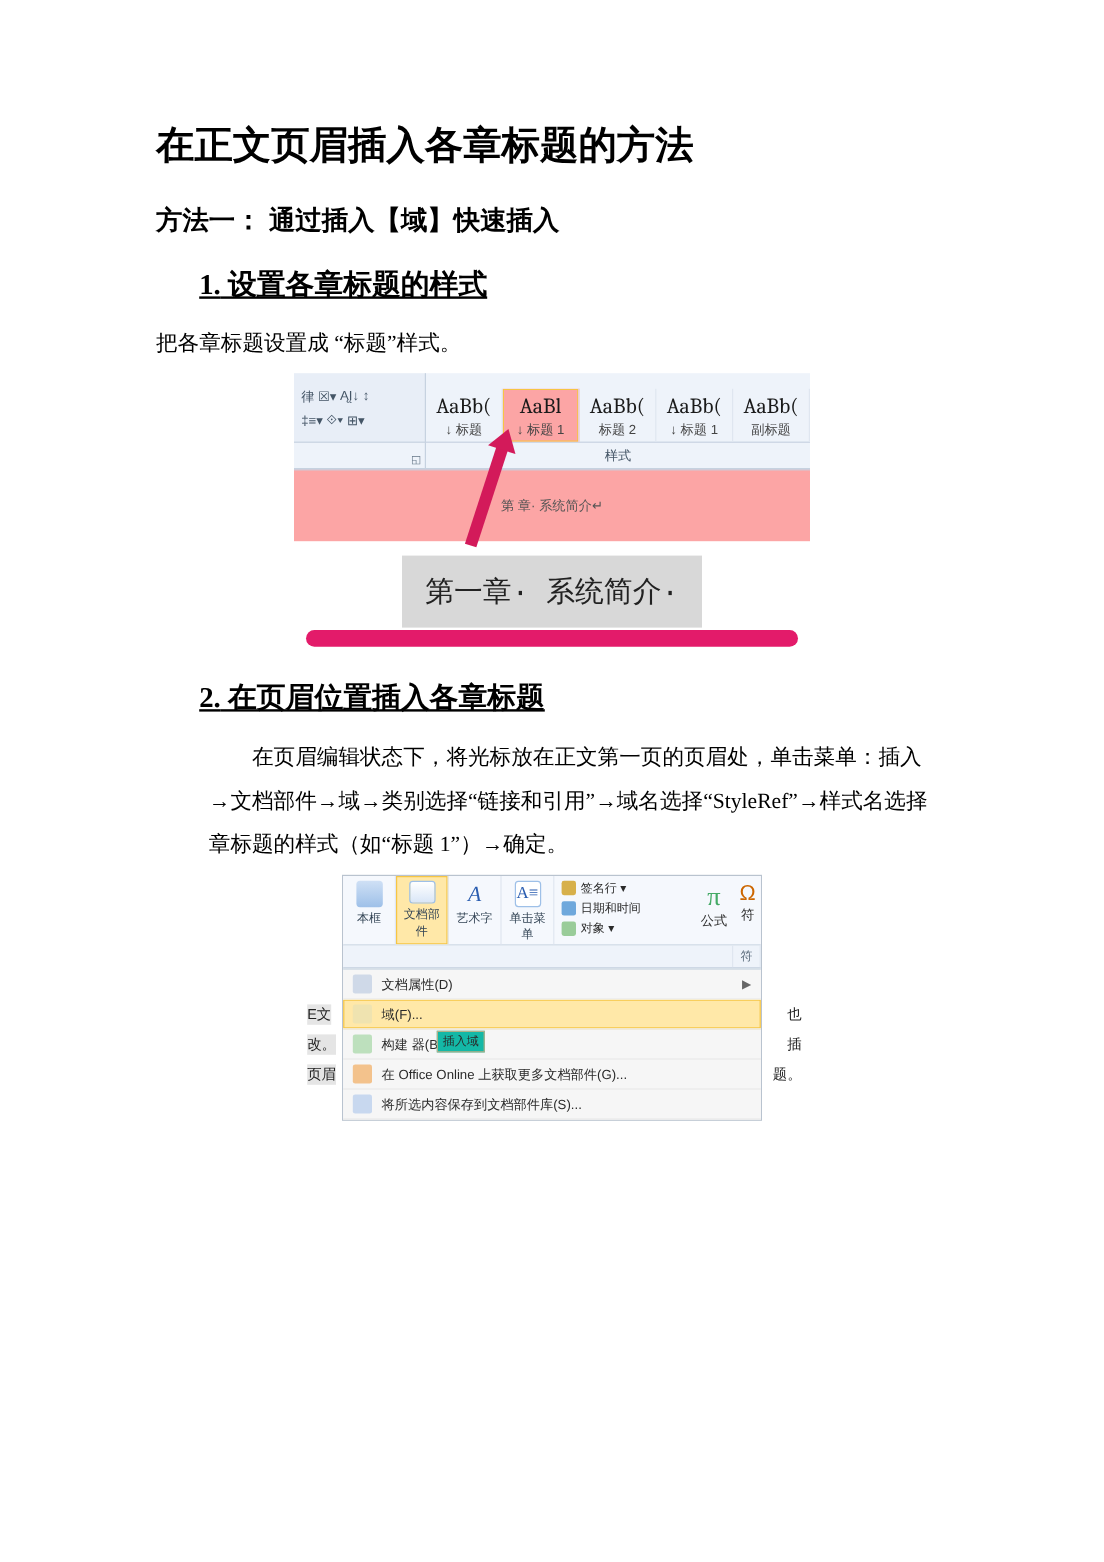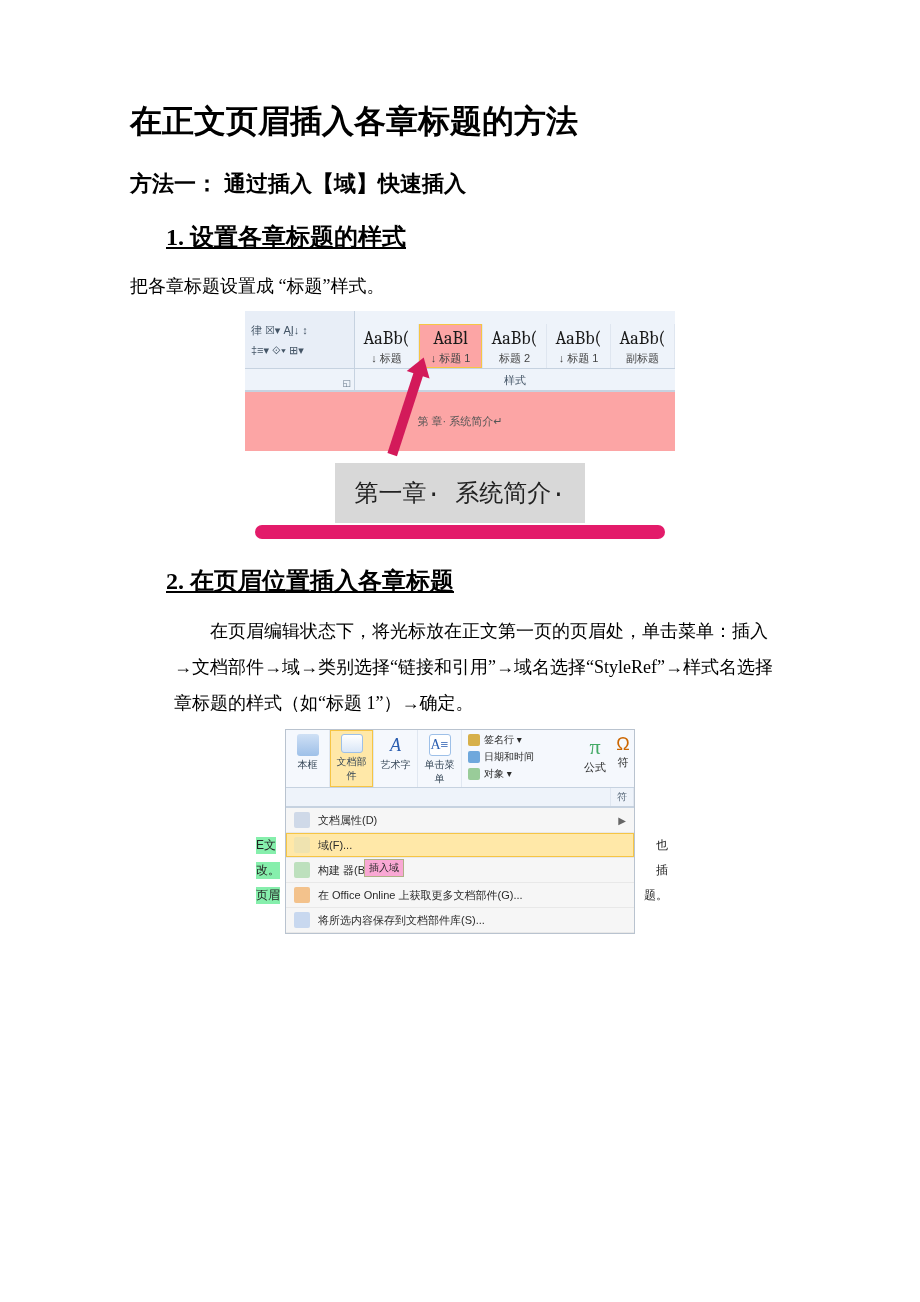--- a/index.html
+++ b/index.html
@@ -141,24 +141,24 @@
     font-size:11px; position:relative;
   }
   .menu-item .mico { width:16px; height:16px; border-radius:2px; }
   .menu-item.hi { background:#ffe8a8; box-shadow:inset 0 0 0 1px #f6c544; }
   .menu-item .arrow-r { margin-left:auto; color:#666; font-size:10px; }
   .side-text {
     position:absolute; right:-34px; font-size:12px; color:#222;
     background:#fff;
   }
   .left-text {
-    position:absolute; left:-30px; font-size:12px; color:#222; background:#86efac;
+    position:absolute; left:-30px; font-size:12px; color:#222; background:#e5e5e5;
   }
   .tooltip {
-    position:absolute; left:78px; top:1px; background:#f9a8d4;
+    position:absolute; left:78px; top:1px; background:#14b8a6;
     border:1px solid #b0b088; padding:1px 4px; font-size:10px;
   }
 </style>
 </head>
 <body>
 
 <h1 class="doc-title">在正文页眉插入各章标题的方法</h1>
 
 <h2 class="method-heading">方法一： 通过插入【域】快速插入</h2>
 

